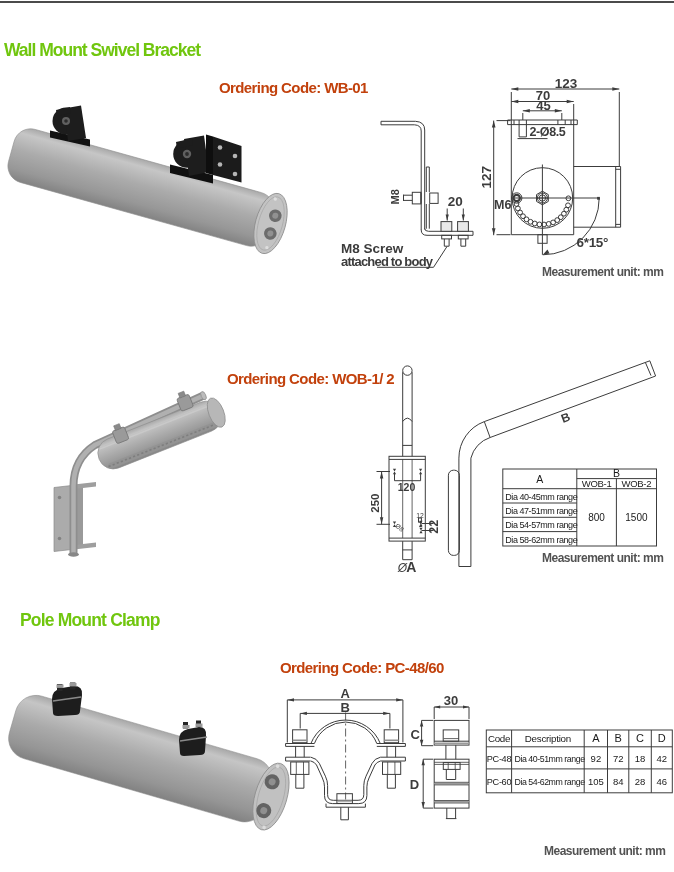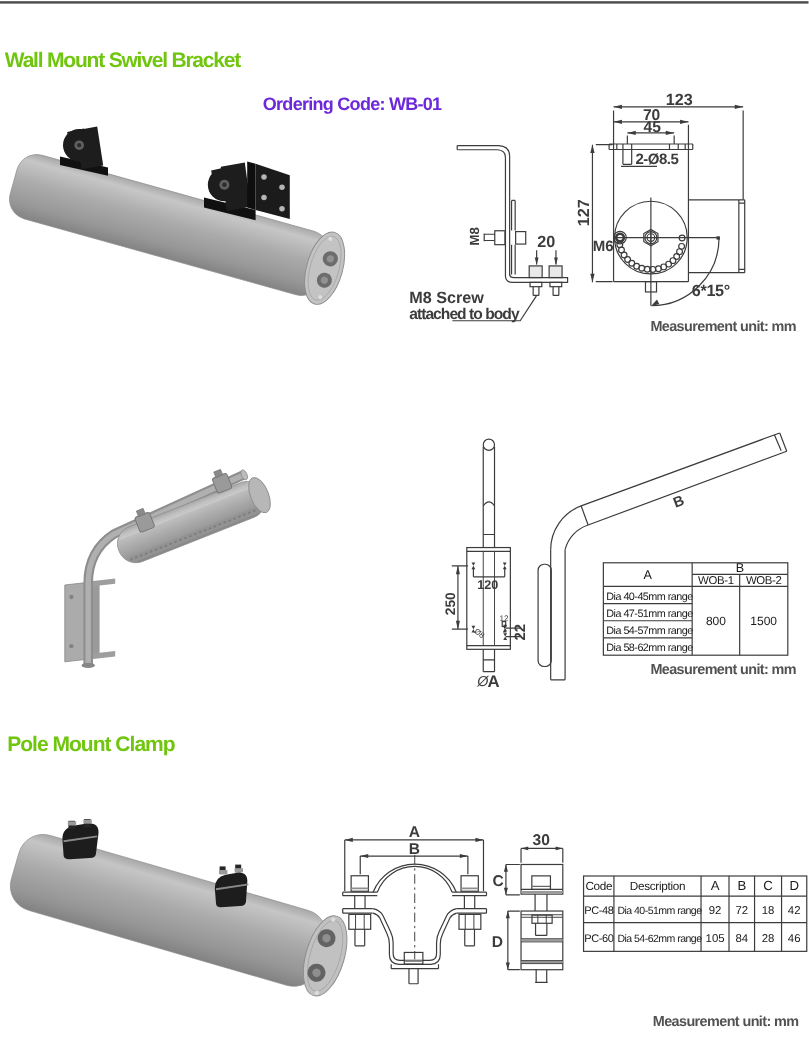--- a/index.html
+++ b/index.html
@@ -1,19 +1,19 @@
 <!DOCTYPE html>
 <html><head>
 <meta charset="utf-8">
 <style>
 html,body{margin:0;padding:0;background:#fff;}
 #page{position:relative;width:674px;height:872px;background:#fff;overflow:hidden;
   font-family:"Liberation Sans", sans-serif;}
 .green{position:absolute;color:#70c60e;font-weight:bold;font-size:17.5px;line-height:17.5px;white-space:nowrap;}
-.ocode{position:absolute;color:#6d28d9;font-weight:bold;font-size:15px;line-height:15px;letter-spacing:-0.6px;white-space:nowrap;}
+.ocode{position:absolute;color:#c2410c;font-weight:bold;font-size:15px;line-height:15px;letter-spacing:-0.6px;white-space:nowrap;}
 .munit{position:absolute;color:#525252;font-weight:bold;font-size:12px;line-height:12px;letter-spacing:-0.5px;white-space:nowrap;text-align:center;}
 .abs{position:absolute;}
 svg text{font-family:"Liberation Sans", sans-serif;}
 </style>
 </head>
 <body>
 <div id="page">
   <div class="abs" style="left:0;top:1px;width:674px;height:2px;background:#4b4b4b;"></div>
 
   <div class="green" style="left:4px;top:41.5px;letter-spacing:-1.0px;">Wall Mount Swivel Bracket</div>
@@ -139,20 +139,21 @@
       <text x="543" y="100.2" font-size="13" text-anchor="middle">70</text>
       <text x="543.5" y="109.8" font-size="13" text-anchor="middle">45</text>
       <text x="529.5" y="136.3" font-size="12.5" letter-spacing="-0.4">2-Ø8.5</text>
       <text x="494" y="209" font-size="12.5">M6</text>
       <text x="576.5" y="247" font-size="13.5" letter-spacing="-0.3">6*15°</text>
       <text x="490.8" y="188.5" font-size="13.5" transform="rotate(-90 490.8 188.5)">127</text>
     </g>
   </svg>
   <div class="munit" style="left:542px;top:266px;">Measurement unit: mm</div>
 
+  <div class="ocode" style="left:227px;top:371px;">Ordering Code: WOB-1/ 2</div>
   <svg class="abs" style="left:30px;top:380px;" width="290" height="220" viewBox="30 380 290 220" id="prod2">
     <defs>
       <linearGradient id="g2" x1="0" y1="0" x2="0" y2="1">
         <stop offset="0" stop-color="#a8a8a8"></stop>
           <stop offset="0.15" stop-color="#c4c4c4"></stop>
         <stop offset="0.5" stop-color="#ababab"></stop>
           <stop offset="0.85" stop-color="#939393"></stop>
         <stop offset="1" stop-color="#868686"></stop>
       </linearGradient>
     </defs>
@@ -243,21 +244,22 @@
         <text x="505.3" y="513.9">Dia 47-51mm range</text>
         <text x="505.3" y="528.2">Dia 54-57mm range</text>
         <text x="505.3" y="542.5">Dia 58-62mm range</text>
       </g>
       <text x="596.6" y="521" text-anchor="middle" font-size="10">800</text>
       <text x="636.4" y="521" text-anchor="middle" font-size="10">1500</text>
     </g>
   </svg>
   <div class="munit" style="left:542px;top:552px;">Measurement unit: mm</div>
 
-  <div class="green" style="left:6px;top:611.5px;letter-spacing:-0.82px;">Pole Mount Clamp</div>
+  <div class="green" style="left:20px;top:611.5px;letter-spacing:-0.82px;">Pole Mount Clamp</div>
+  <div class="ocode" style="left:280px;top:660px;">Ordering Code: PC-48/60</div>
   <svg class="abs" style="left:0;top:660px;" width="290px" height="200" viewBox="0 660 290 200" id="prod3">
     <defs>
       <linearGradient id="g3" x1="0" y1="0" x2="0" y2="1">
         <stop offset="0" stop-color="#a8a8a8"></stop>
           <stop offset="0.13" stop-color="#c5c5c5"></stop>
         <stop offset="0.45" stop-color="#aaaaaa"></stop>
           <stop offset="0.8" stop-color="#959595"></stop>
         <stop offset="1" stop-color="#828282"></stop>
       </linearGradient>
     </defs>

